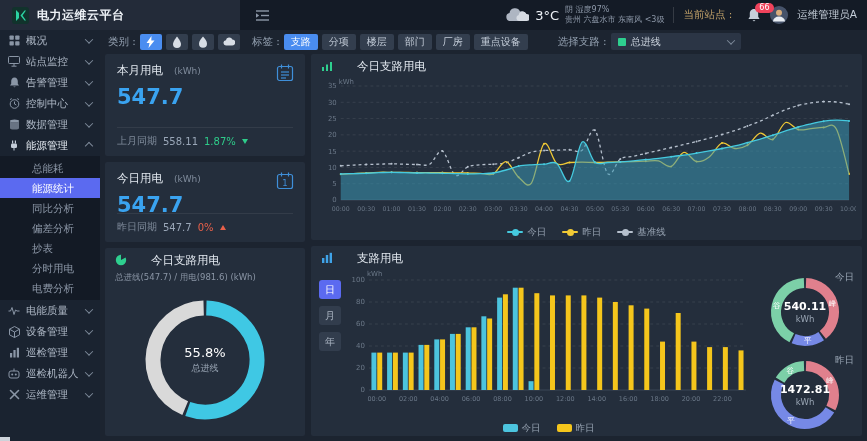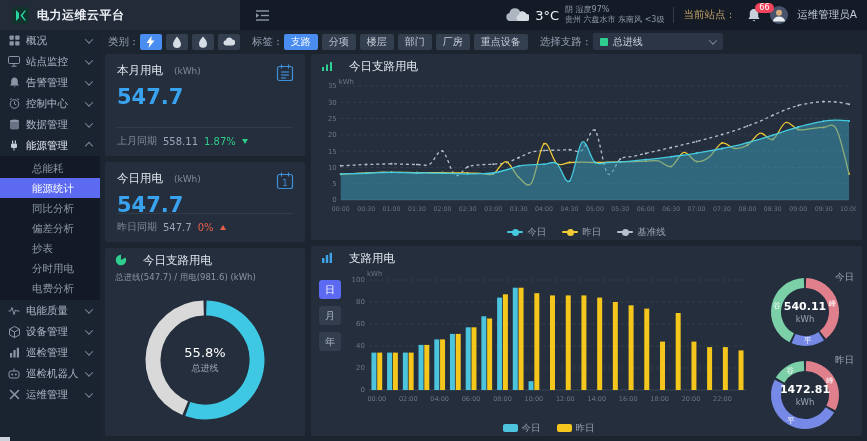--- a/index.html
+++ b/index.html
@@ -71,21 +71,21 @@
   .big-num{color:#3aa3f0;font-size:21px;font-weight:bold;margin-top:7px}
   .cmp-row{position:absolute;left:12px;right:12px;bottom:8px;border-top:1px solid rgba(255,255,255,.07);
            padding-top:6px;font-size:10px;color:#7f8b9b;display:flex;gap:6px;align-items:center}
   .cmp-val{color:#9aa7b8}
   .delta-g{color:#2ecc8a}.delta-r{color:#e8604a}
   .tri{width:0;height:0;border-left:3.5px solid transparent;border-right:3.5px solid transparent}
   .tri.down{border-top:5px solid #2ecc8a}
   .tri.up{border-bottom:5px solid #e8604a}
   
   .panel{background:#242e3c;border-radius:2px;display:flex;flex-direction:column;min-height:0;box-sizing:border-box}
-  .panel-head{height:24px;display:flex;align-items:center;gap:16px;padding:0 10px;flex:none}
+  .panel-head{height:24px;display:flex;align-items:center;gap:24px;padding:0 10px;flex:none}
   .panel-title{font-size:11.5px;color:#e4eaf1;white-space:nowrap}
   #donut-card{flex:1}
   .donut-sub{font-size:8.5px;color:#8b96a6;padding:0 10px;flex:none;white-space:nowrap}
   .donut-wrap{flex:1;position:relative;display:flex;align-items:center;justify-content:center}
   .donut-center{position:absolute;text-align:center;pointer-events:none}
   .dc-pct{font-size:13px;color:#fff}
   .dc-lbl{font-size:9px;color:#9aa6b5;margin-top:2px}
   #line-panel{height:186px;flex:none}
   #bar-panel{flex:1}
   .chart-body{flex:1;min-height:0;padding:0 6px}
@@ -330,21 +330,21 @@
           <path d="M3.2 9.5 a2.6 2.6 0 0 1 -.3-5.2 A3.4 3.4 0 0 1 9.4 3.5 a2.5 2.5 0 0 1 -.4 6 Z" fill="#d7dde5"></path>
         </svg>
     </span>
     <span class="flabel" style="margin-left:8px">标签 :</span>
     <span class="tag-btn active">支路</span>
     <span class="tag-btn">分项</span>
     <span class="tag-btn">楼层</span>
     <span class="tag-btn">部门</span>
     <span class="tag-btn">厂房</span>
     <span class="tag-btn">重点设备</span>
-    <span class="flabel" style="margin-left:8px">选择支路 :</span>
+    <span class="flabel" style="margin-left:26px">选择支路 :</span>
     <div class="branch-select">
       <span class="bs-left">
         <span class="swatch"></span>
         <span class="bs-text">总进线</span>
       </span>
       <span class="chev down"></span>
     </div>
   </div>
 
   <div class="content">

